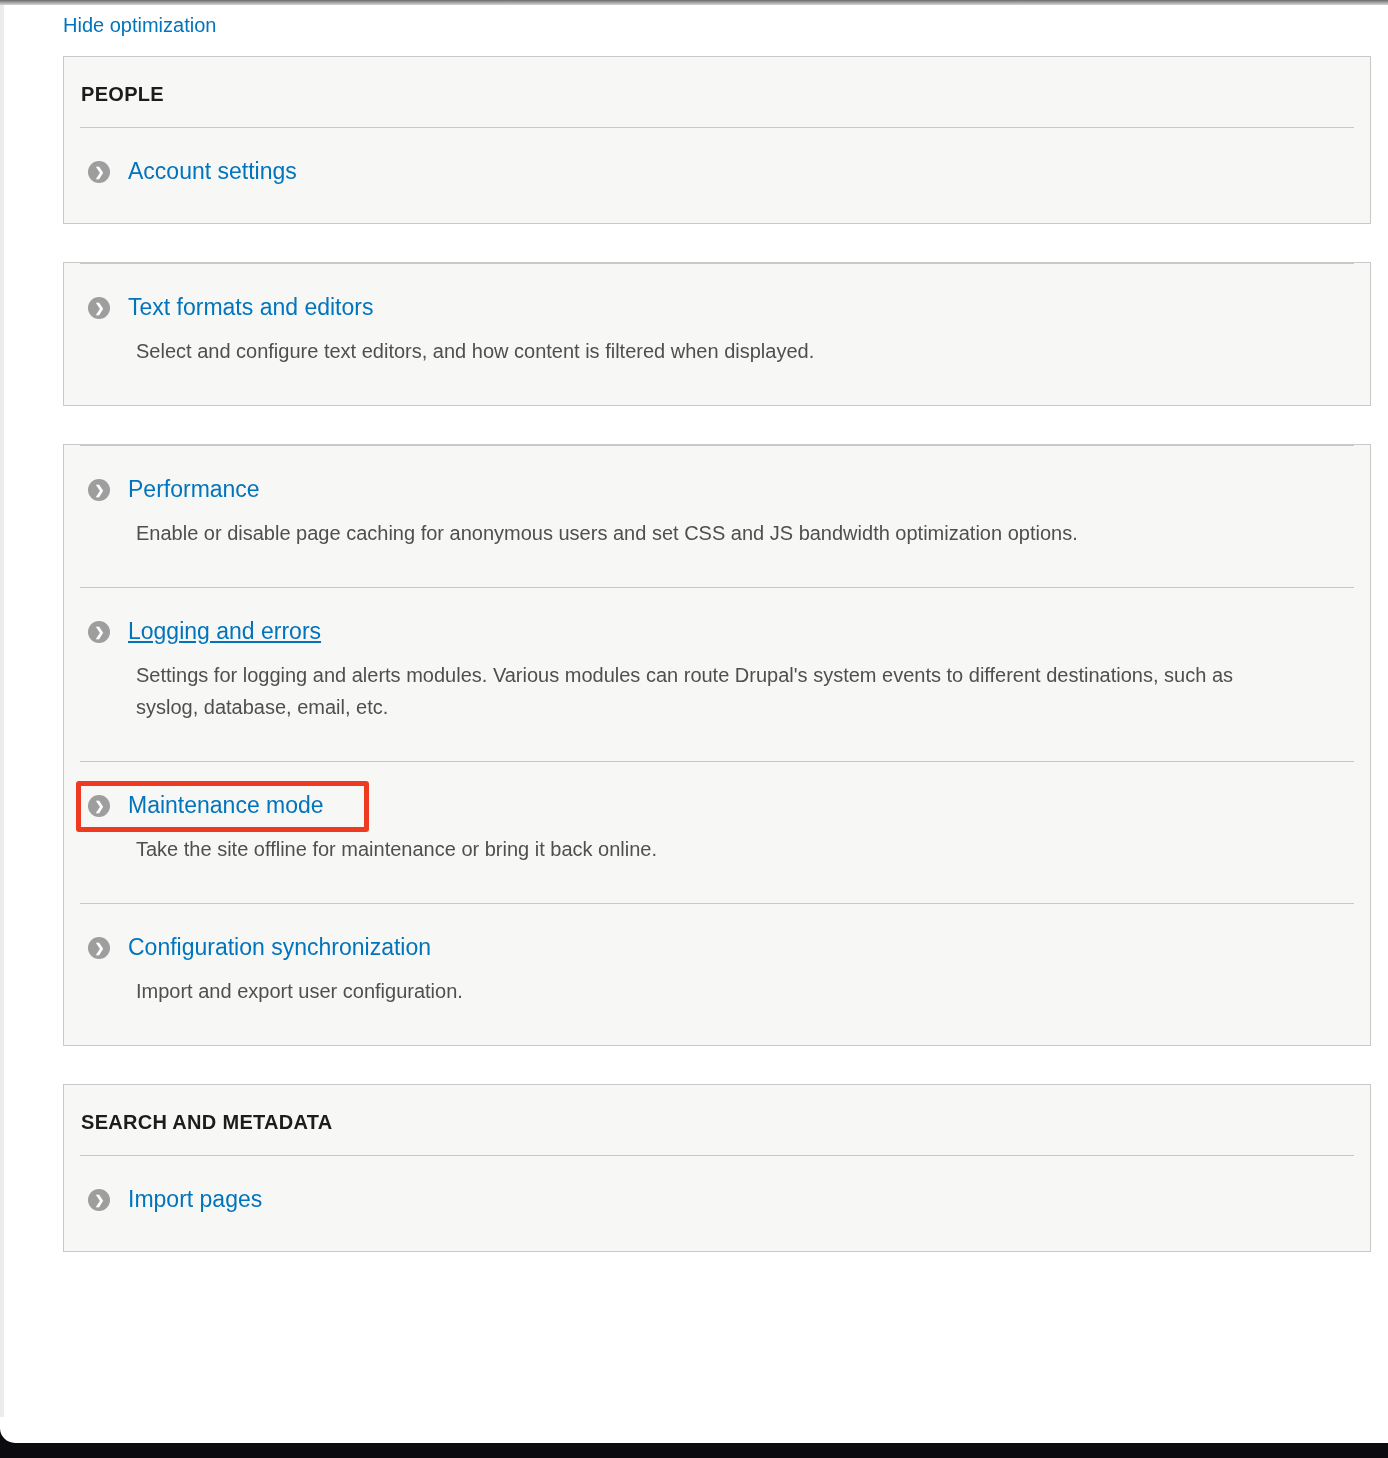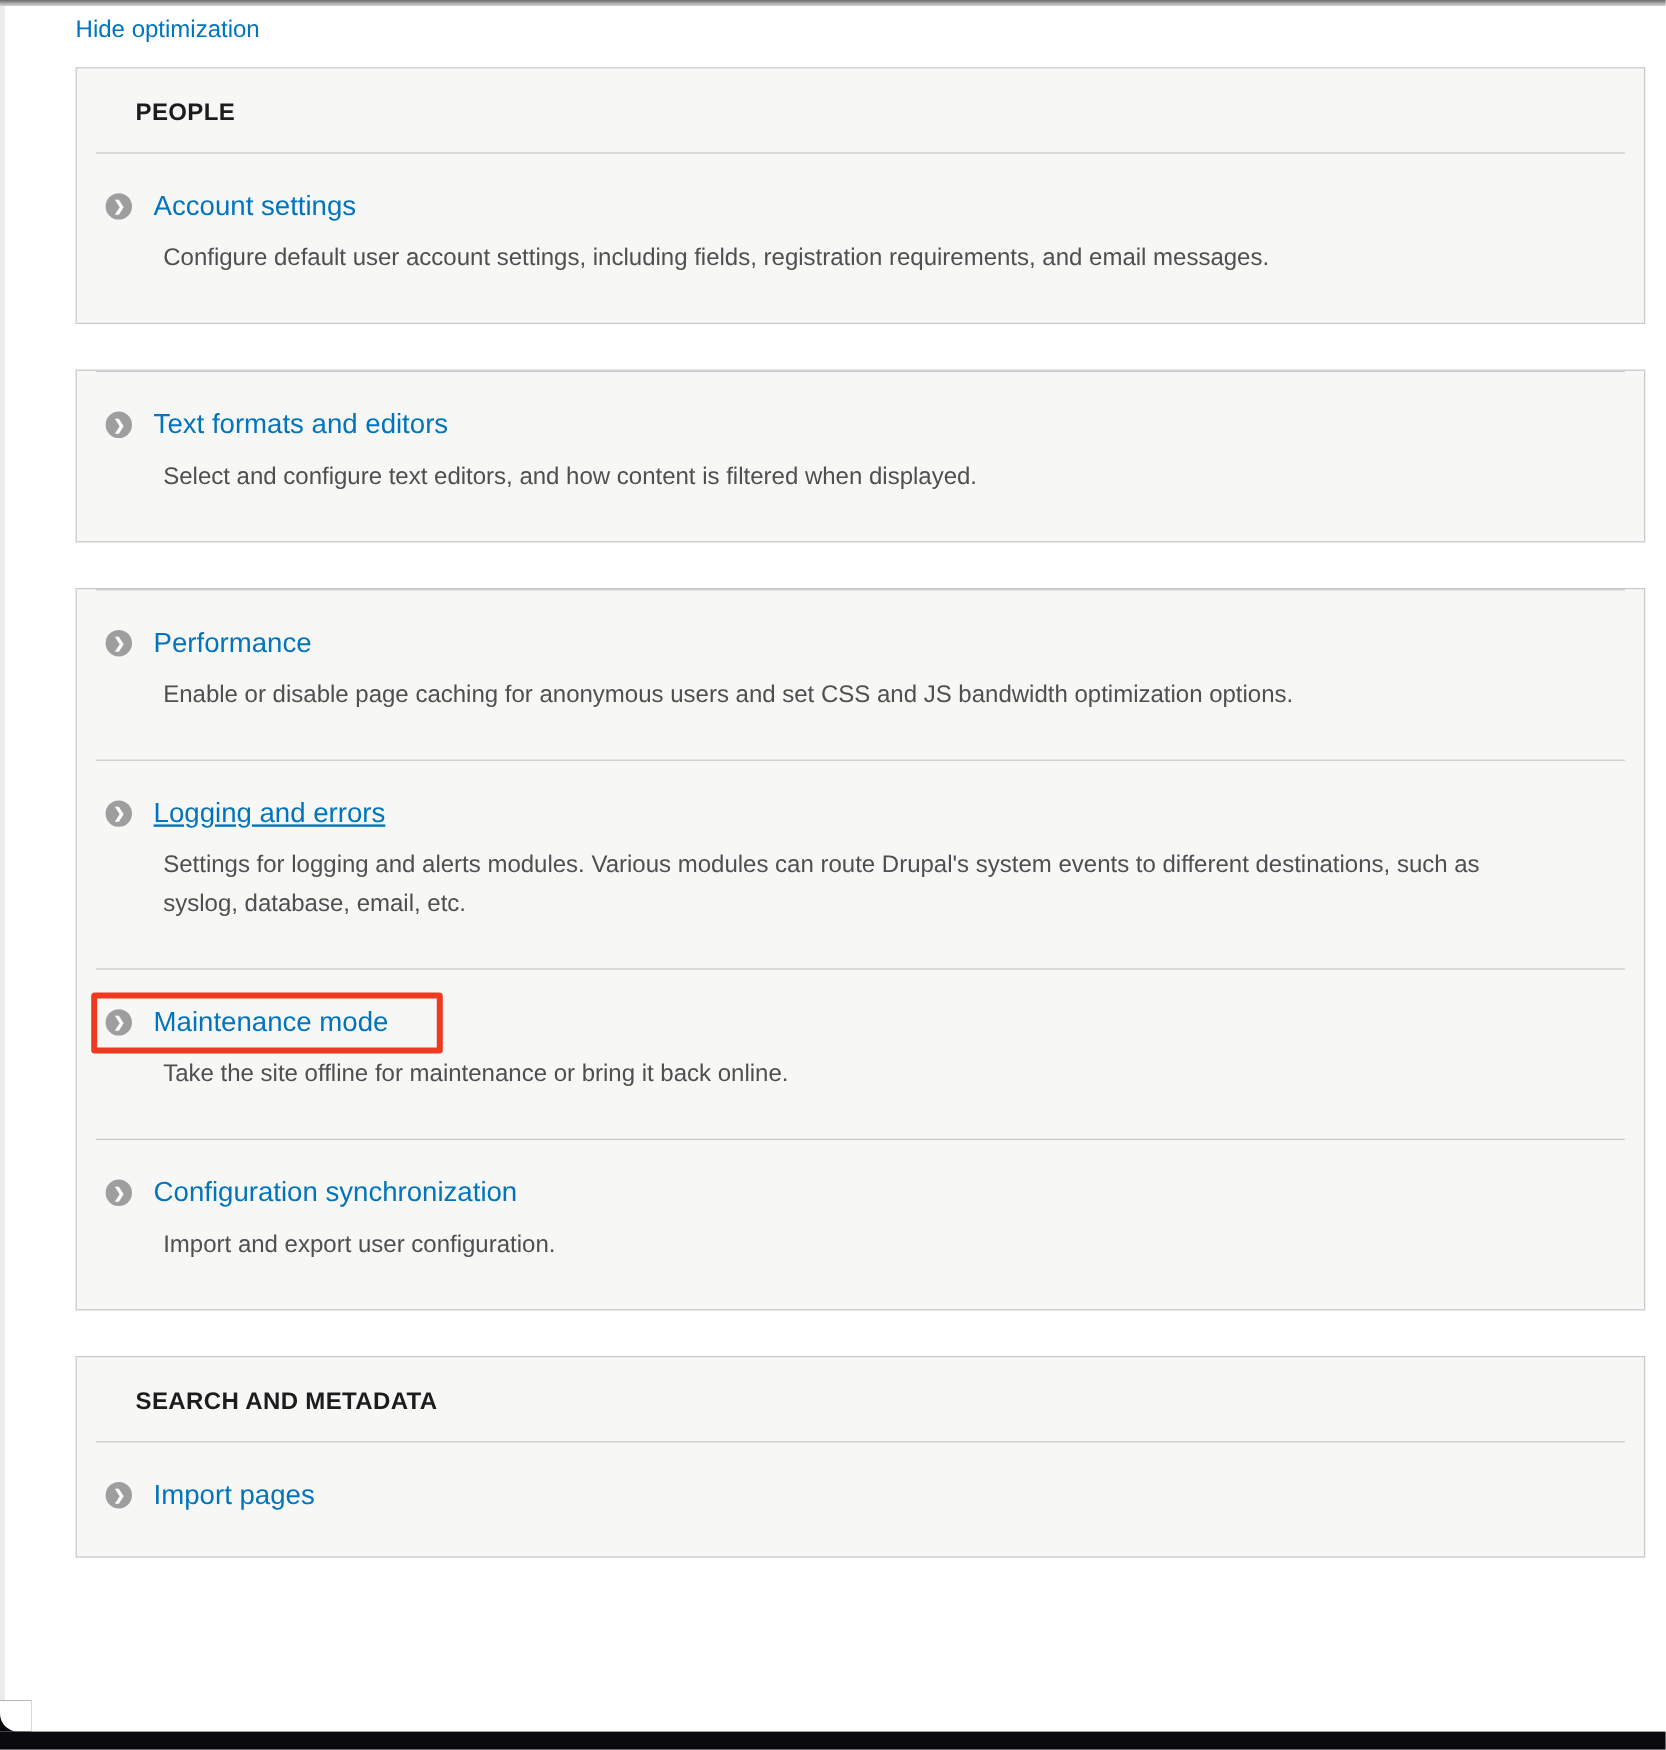--- a/index.html
+++ b/index.html
@@ -47,21 +47,20 @@
     margin-top: 38px;
     padding: 0 16px;
   }
   .panel:first-of-type { margin-top: 19px; }
   .panel-header {
     font-size: 20px;
     font-weight: bold;
     color: var(--header-text);
     letter-spacing: 0.3px;
     padding: 26px 0 21px 1px;
-    margin-left: 32px;
   }
   .rule { height: 1px; background: var(--rule-color); }
   .item { padding: 30px 0 38px; }
   .title-row {
     display: inline-flex;
     align-items: center;
     gap: 18px;
     padding-left: 8px;
   }
   .chev-icon {
@@ -130,21 +129,20 @@
   <div>
   <section class="panel">
     <h2 class="panel-header">PEOPLE</h2>
     <div class="rule"></div>
     <div class="panel-body">
   <div class="item">
     <div class="title-row">
       <span class="chev-icon">❯</span>
       <a class="item-link">Account settings</a>
     </div>
-    <p class="item-desc">Configure default user account settings, including fields, registration requirements, and email messages.</p>
   </div>
 </div>
   </section>
 
   <section class="panel">
     <div class="rule"></div>
     <div class="panel-body">
   <div class="item">
     <div class="title-row">
       <span class="chev-icon">❯</span>

